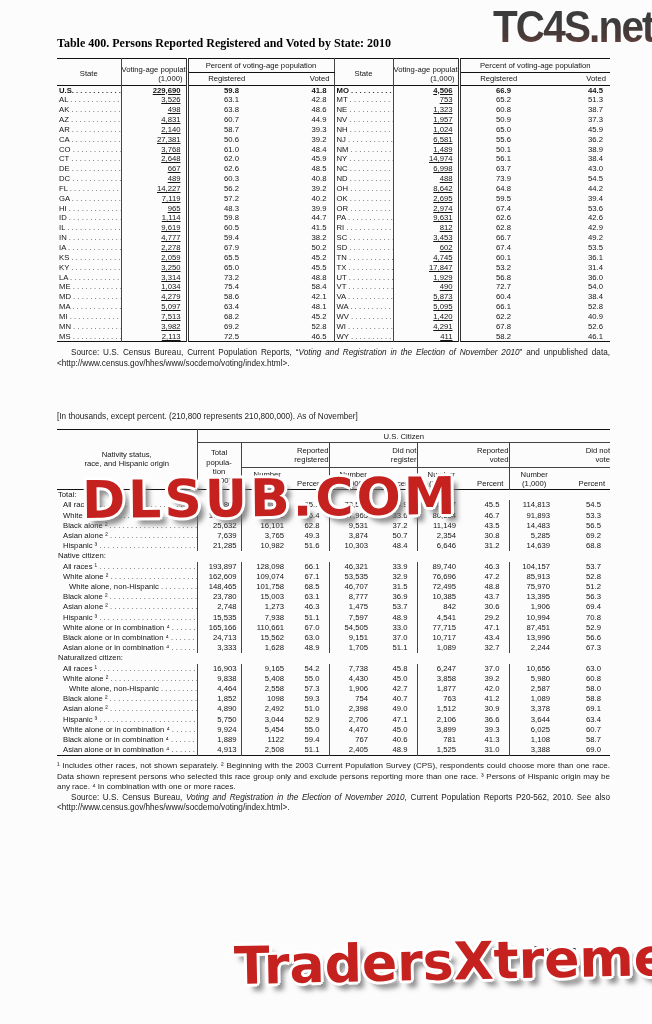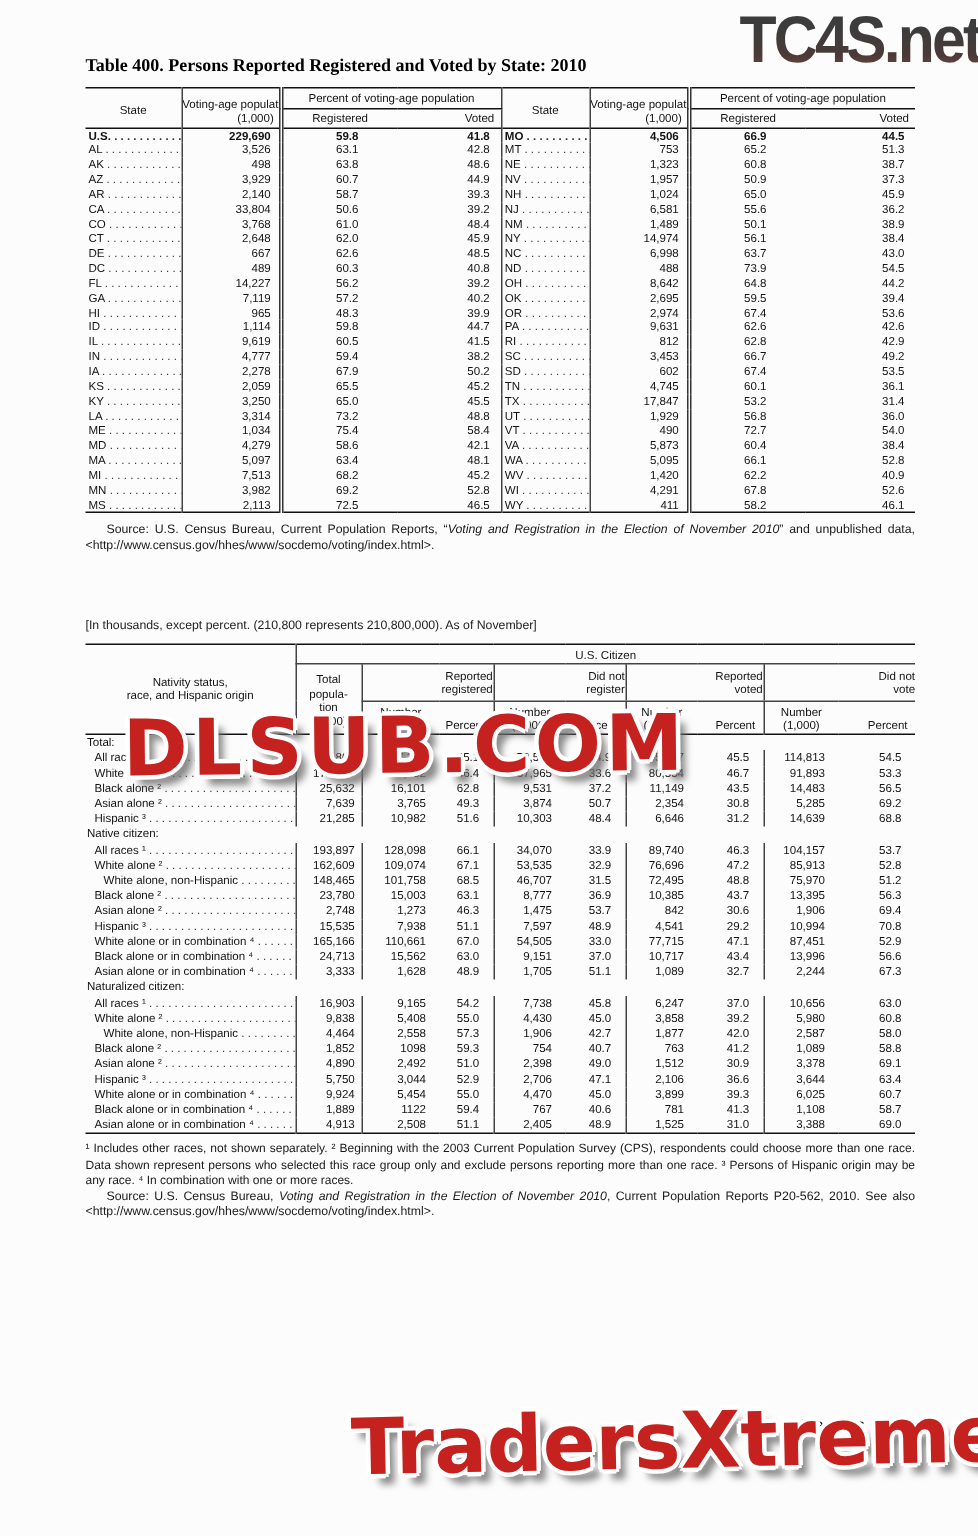--- a/index.html
+++ b/index.html
@@ -22,21 +22,21 @@
   .t400 th.reg-h{line-height:12px;}
   .t400 th.vot-h{line-height:12px;text-align:right;padding-right:4px;}
   .t400 td{height:9.85px;line-height:9.85px;vertical-align:middle;}
   .t400 td.lbl{padding-left:2px;}
   .t400 td.num{text-align:right;}
   .t400 td.popr,.t400 th.vap-h{border-right:3px double #333;}
   .t400 td.lbl,.t400 th.state-h{border-right:1px solid #444;margin-left:23px;}
   .t400 td.divL,.t400 th.divL{border-left:1px solid #444;}
   .t400 td.reg{padding-right:26px;}
   .t400 td.vot{padding-right:7px;}
-  .t400 td.popr{padding-right:5px;}
+  .t400 td.popr{padding-right:5px;text-decoration:underline;}
   .t400 tr.us td{font-weight:bold;}
   .ldr{color:#333;letter-spacing:0px;}
   
   .src{font-size:8.2px;line-height:10.6px;margin-top:6px;text-align:justify;color:#1a1a1a;}
   .src .ind{display:inline-block;width:14px;}
   .it{font-style:italic;}
   
   .t401-wrap{margin-top:41px;}
   .t401{margin-top:7px;font-size:7.7px;border-top:1px solid #111;border-bottom:1px solid #111;}
   .t401 thead{border-bottom:1px solid #111;}
@@ -150,41 +150,41 @@
             <td class="num popr">498</td>
             <td class="num reg">63.8</td>
             <td class="num vot">48.6</td>
             <td class="lbl divL"><span>NE</span><span class="ldr"> . . . . . . . . . . . . . . . . . . . . . . . . . . . . . . . . . . . . . . . .</span></td>
             <td class="num popr">1,323</td>
             <td class="num reg">60.8</td>
             <td class="num vot">38.7</td>
           </tr>
           <tr>
             <td class="lbl "><span>AZ</span><span class="ldr"> . . . . . . . . . . . . . . . . . . . . . . . . . . . . . . . . . . . . . . . .</span></td>
-            <td class="num popr">3,929</td>
+            <td class="num popr">4,831</td>
             <td class="num reg">60.7</td>
             <td class="num vot">44.9</td>
             <td class="lbl divL"><span>NV</span><span class="ldr"> . . . . . . . . . . . . . . . . . . . . . . . . . . . . . . . . . . . . . . . .</span></td>
             <td class="num popr">1,957</td>
             <td class="num reg">50.9</td>
             <td class="num vot">37.3</td>
           </tr>
           <tr>
             <td class="lbl "><span>AR</span><span class="ldr"> . . . . . . . . . . . . . . . . . . . . . . . . . . . . . . . . . . . . . . . .</span></td>
             <td class="num popr">2,140</td>
             <td class="num reg">58.7</td>
             <td class="num vot">39.3</td>
             <td class="lbl divL"><span>NH</span><span class="ldr"> . . . . . . . . . . . . . . . . . . . . . . . . . . . . . . . . . . . . . . . .</span></td>
             <td class="num popr">1,024</td>
             <td class="num reg">65.0</td>
             <td class="num vot">45.9</td>
           </tr>
           <tr>
             <td class="lbl "><span>CA</span><span class="ldr"> . . . . . . . . . . . . . . . . . . . . . . . . . . . . . . . . . . . . . . . .</span></td>
-            <td class="num popr">33,804</td>
+            <td class="num popr">27,381</td>
             <td class="num reg">50.6</td>
             <td class="num vot">39.2</td>
             <td class="lbl divL"><span>NJ</span><span class="ldr"> . . . . . . . . . . . . . . . . . . . . . . . . . . . . . . . . . . . . . . . .</span></td>
             <td class="num popr">6,581</td>
             <td class="num reg">55.6</td>
             <td class="num vot">36.2</td>
           </tr>
           <tr>
             <td class="lbl "><span>CO</span><span class="ldr"> . . . . . . . . . . . . . . . . . . . . . . . . . . . . . . . . . . . . . . . .</span></td>
             <td class="num popr">3,768</td>
@@ -526,21 +526,21 @@
               <td class="num c8">68.8</td>
             </tr>
             <tr>
               <td class="sec" colspan="10">Native citizen:</td>
             </tr>
             <tr>
               <td class="lbl"><span class="in1">All races ¹</span><span class="ldr"> . . . . . . . . . . . . . . . . . . . . . . . . . . . . . . . . . . . . . . . .</span></td>
               <td class="num c0">193,897</td>
               <td class="num c1">128,098</td>
               <td class="num c2">66.1</td>
-              <td class="num c3">34,070</td>
+              <td class="num c3">46,321</td>
               <td class="num c4">33.9</td>
               <td class="num c5">89,740</td>
               <td class="num c6">46.3</td>
               <td class="num c7">104,157</td>
               <td class="num c8">53.7</td>
             </tr>
             <tr>
               <td class="lbl"><span class="in1">White alone ²</span><span class="ldr"> . . . . . . . . . . . . . . . . . . . . . . . . . . . . . . . . . . . . . . . .</span></td>
               <td class="num c0">162,609</td>
               <td class="num c1">109,074</td>

